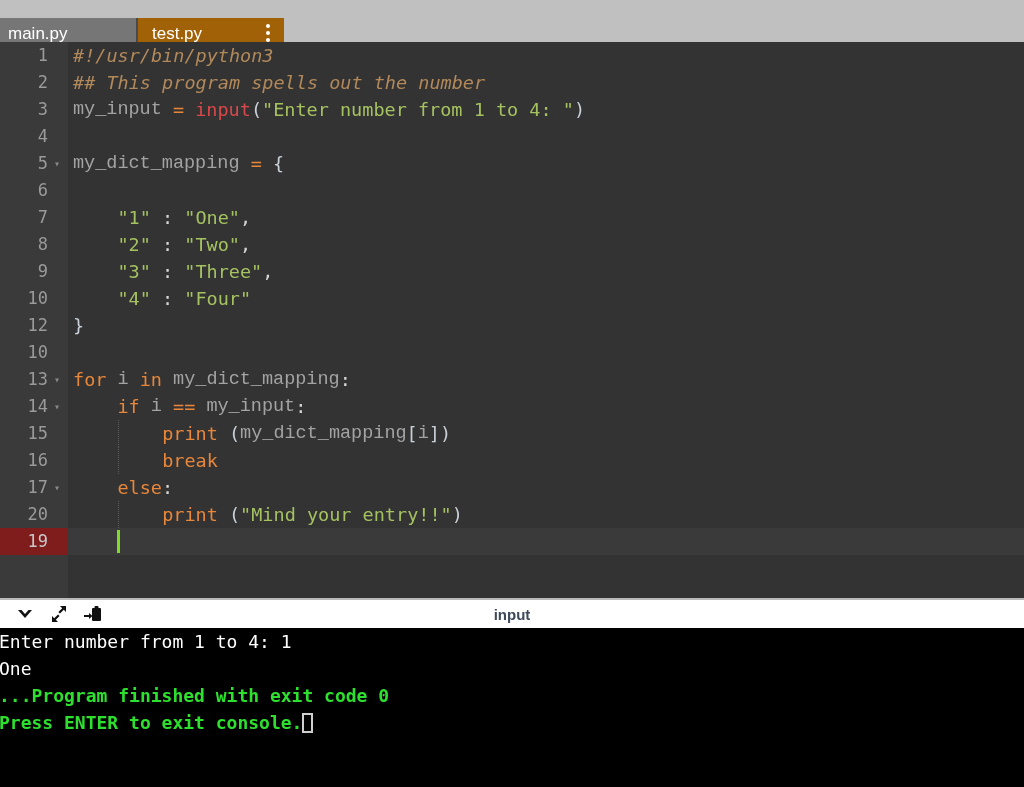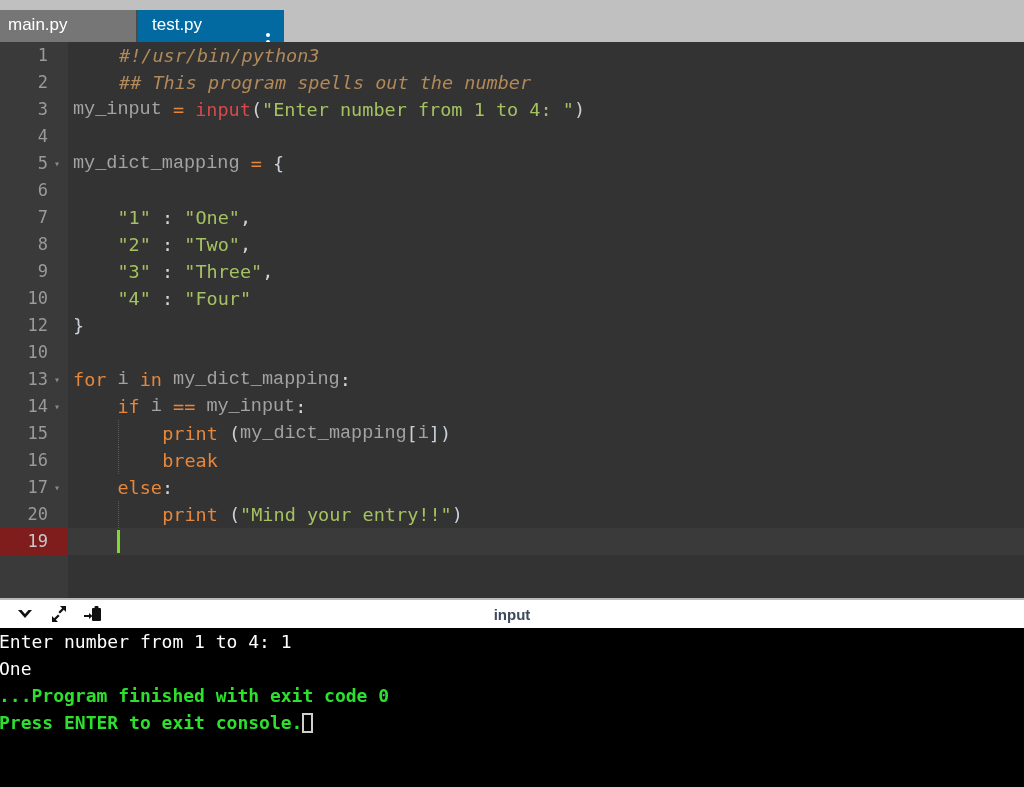--- a/index.html
+++ b/index.html
@@ -16,33 +16,33 @@
   .tabbar {
     height: 42px; min-height: 42px;
     background: #c0c0c0;
     display: flex; align-items: flex-end;
     position: relative;
   }
   .tabbar::before {
     content:""; position:absolute; left:0; right:0; top:0; height:6px; background:#c0c0c0;
   }
   .tab {
-    height: 32px;
-    display: flex; align-items: flex-start;
-    padding: 6px 14px;
+    height: 24px;
+    display: flex; align-items: flex-end;
+    padding: 0 14px;
     font-size: 17px;
     color: #ffffff;
     background: #6e6e6e;
     position: relative;
     white-space: nowrap;
     user-select: none;
   }
   .tab.inactive { background: #767676; min-width: 136px; }
   .tab.inactive .tab-label { margin-left: -6px; }
-  .tab.active { background: #0369a1; min-width: 148px; flex-direction: column; }
+  .tab.active { background: #a16207; min-width: 148px; }
   .tab + .tab { border-left: 2px solid #4a4a4a; }
   .tab-label { line-height: 1; }
   .tab-menu {
     margin-left: auto; padding-left: 26px;
     display: flex; flex-direction: column; gap: 3px; align-items: center;
     cursor: pointer;
   }
   .tab-menu i { display:block; width: 4px; height: 4px; border-radius: 50%; background: #ffffff; }
 
   
@@ -79,21 +79,21 @@
   .fold {
     width: 14px; text-align: center; font-size: 10px; color: #8a8a8a;
     display: inline-block; margin-left: 2px;
   }
   .fold.empty { visibility: hidden; }
   .lnrow.current { background: #7f1d1d; color: #c8c8c8; }
   .coderow { padding-left: 5px; color: #d8d8d8; }
   .coderow.current { background: #3a3a3a; }
 
   
-  .tk-comment { color: #b1895a; font-style: italic; margin-left: 46px; }
+  .tk-comment { color: #b1895a; font-style: italic; }
   .tk-kw      { color: #e8873a; }
   .tk-builtin { color: #d9484b; }
   .tk-str     { color: #a5c261; }
   .tk-op      { color: #e8873a; }
   .tk-punc    { color: #d6d6d6; }
   .tk-id      { color: #a3a3a3; font-family: Liberation Mono, monospace; }
   .tk-brk     { color: #c9d0d8; }
 
   .cursor-bar {
     display: inline-block;

